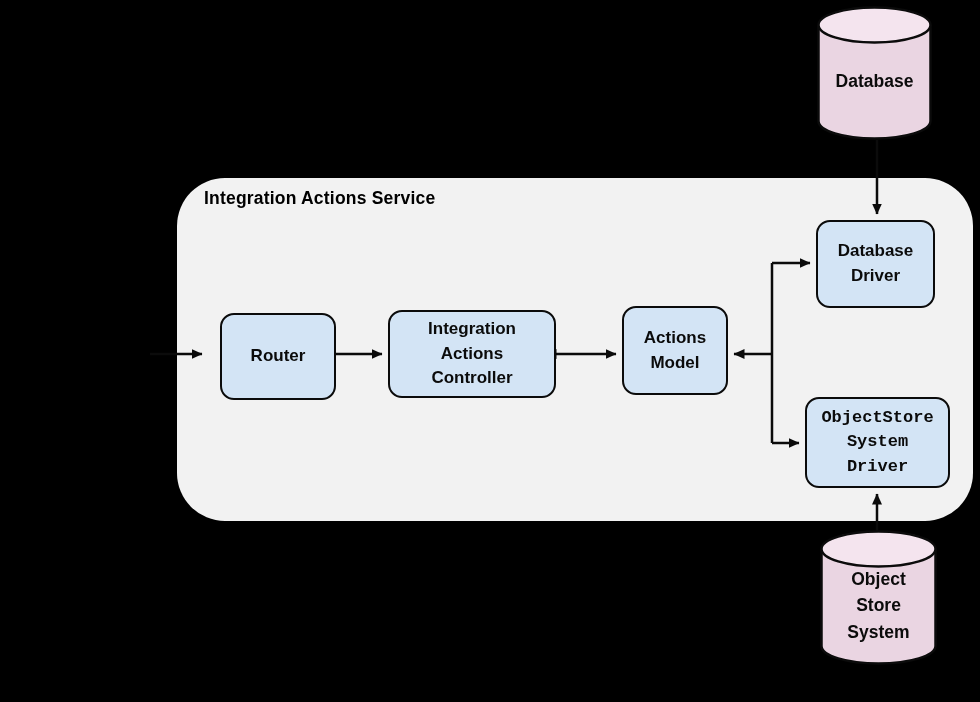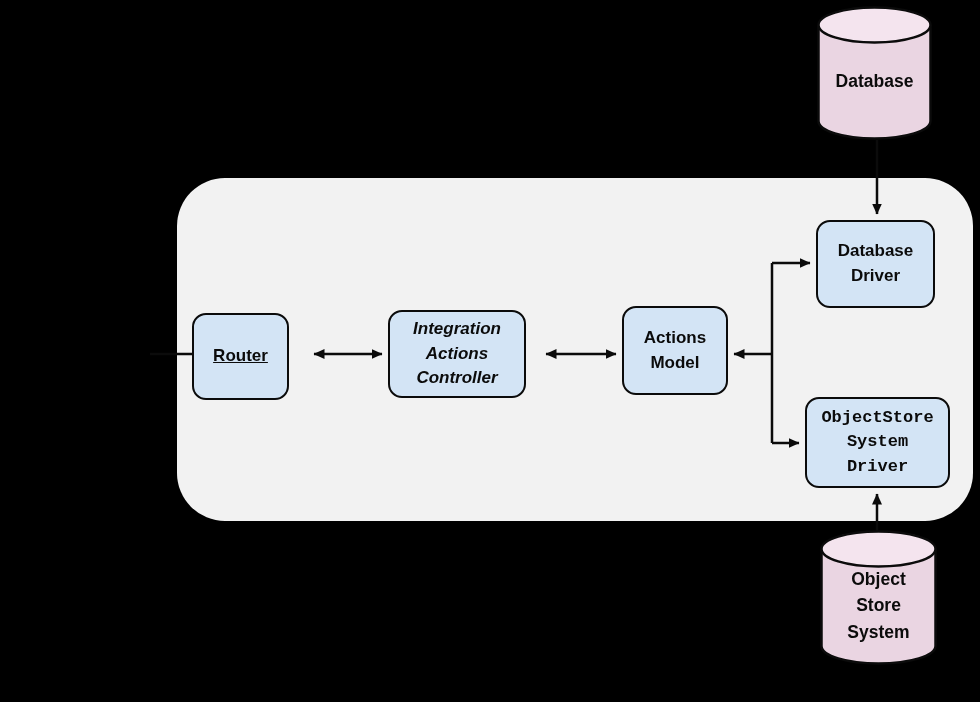--- a/index.html
+++ b/index.html
@@ -49,22 +49,22 @@
     display: flex;
     align-items: center;
     justify-content: center;
     text-align: center;
     font-size: 17px;
     font-weight: 700;
     color: #0b0b0b;
     line-height: 1.45;
     white-space: pre-line;
   }
-  .node-router          { left: 192px; top: 313px; width: 97px; height: 87px; text-decoration: underline; }
-  .node-controller      { left: 388px; top: 310px; width: 138px; height: 88px; font-style: italic; }
+  .node-router          { left: 220px; top: 313px; width: 116px; height: 87px; }
+  .node-controller      { left: 388px; top: 310px; width: 168px; height: 88px; }
   .node-actions-model   { left: 622px; top: 306px; width: 106px; height: 89px; }
   .node-db-driver       { left: 816px; top: 220px; width: 119px; height: 88px; }
   .node-os-driver       { left: 805px; top: 397px; width: 145px; height: 91px; font-family: Liberation Mono, monospace; }
 
   .cylinder {
     position: absolute;
   }
   .cylinder-database    { left: 817px; top: 5px;   width: 115px; height: 136px; }
   .cylinder-objectstore { left: 820px; top: 529px; width: 117px; height: 137px; text-decoration: underline; }
   .cylinder svg {
@@ -88,20 +88,21 @@
     line-height: 1.5;
     white-space: pre-line;
   }
 </style>
 </head>
 <body>
 
 <div class="canvas">
 
   <div class="service-container"></div>
+  <div class="service-title">Integration Actions Service</div>
 
   <svg class="connector-layer" width="980" height="702" viewBox="0 0 980 702">
     <defs>
       <marker id="ah" markerWidth="13" markerHeight="12" refX="10.5" refY="5" orient="auto-start-reverse" markerUnits="userSpaceOnUse">
         <path d="M0,0 L11,5 L0,10 z" fill="#0b0b0b"></path>
       </marker>
     </defs>
     <g stroke="#0b0b0b" stroke-width="2.5" fill="none">
       <path d="M150,354 L202,354" marker-end="url(#ah)"></path>
       <path d="M314,354 L382,354" marker-start="url(#ah)" marker-end="url(#ah)"></path>

